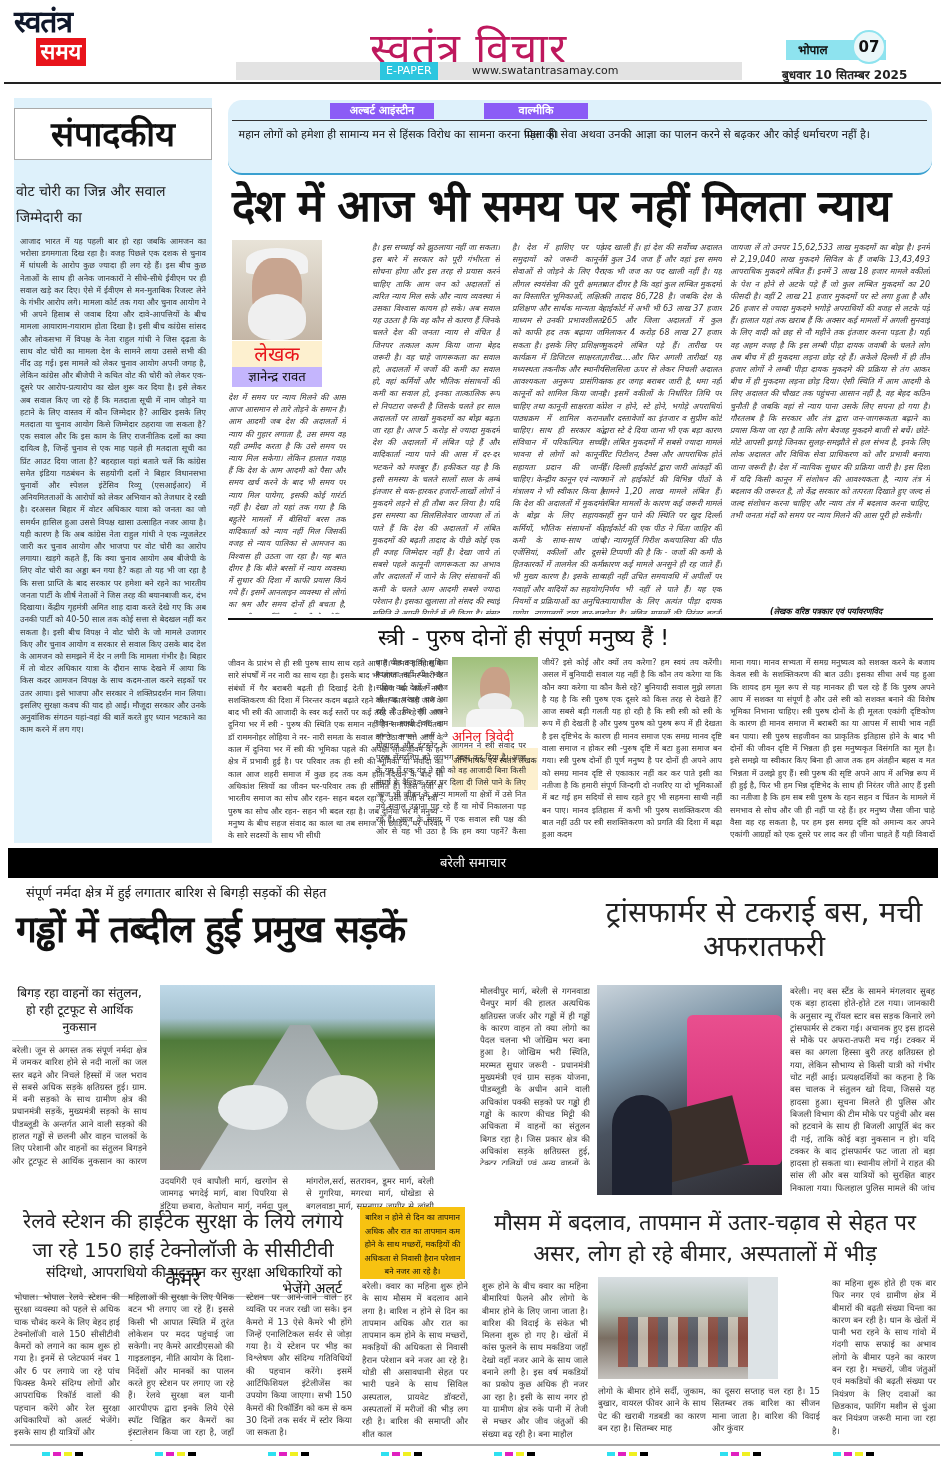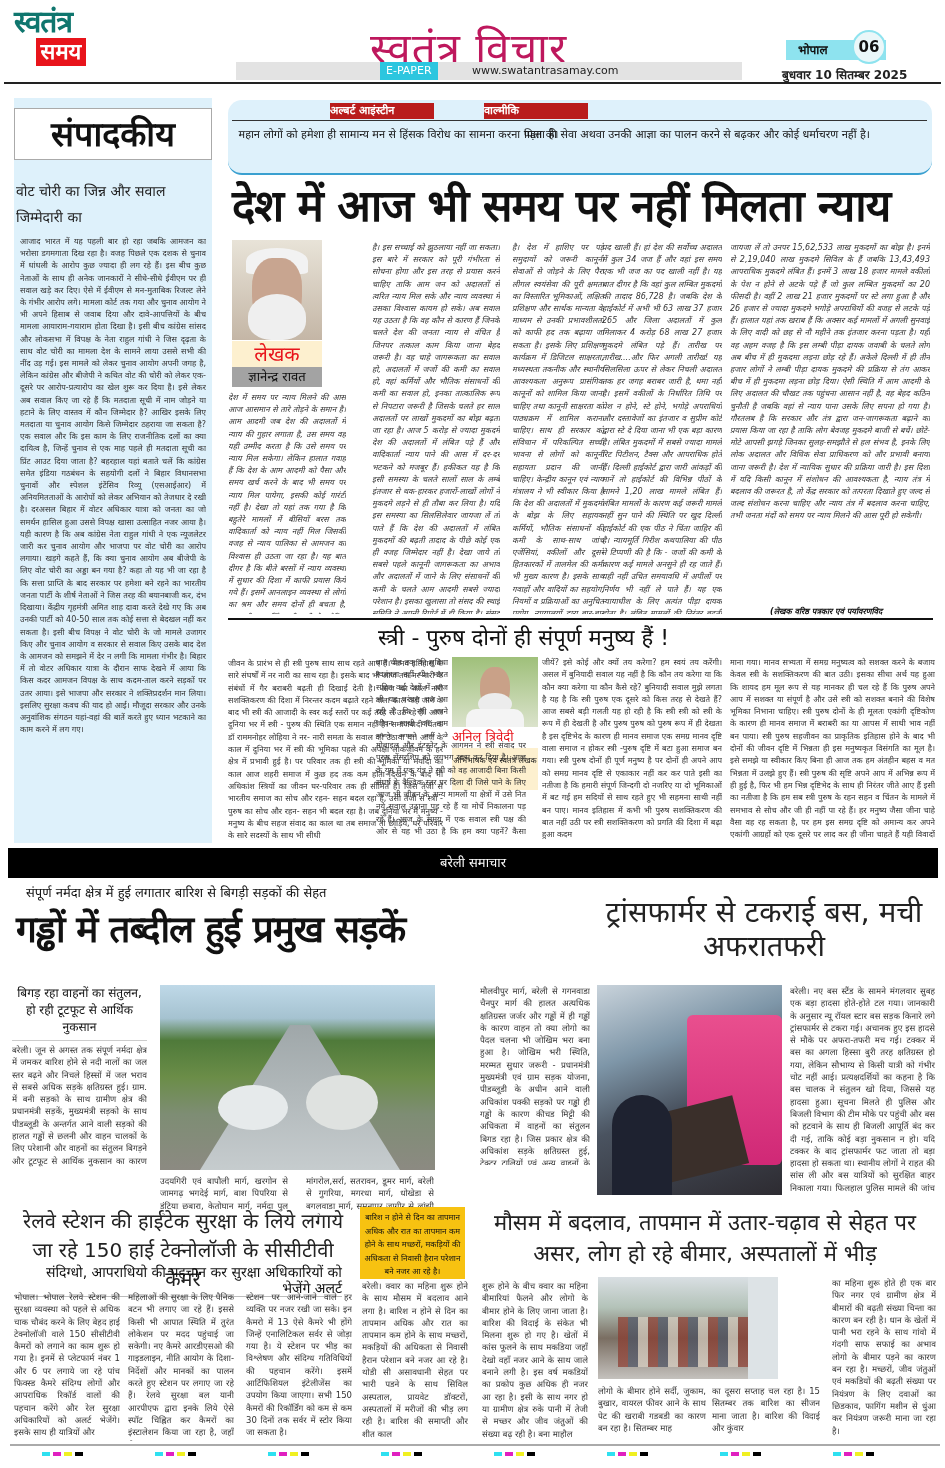--- a/index.html
+++ b/index.html
@@ -1,53 +1,53 @@
 <!DOCTYPE html>
 <html><head>
 <meta charset="utf-8">
 <style>
 *{box-sizing:border-box;margin:0;padding:0}
 body{width:945px;height:1468px;background:#fff;font-family:"DejaVu Sans",sans-serif;color:#111;position:relative;overflow:hidden}
 .abs{position:absolute}
 
 #logo{left:14px;top:6px;width:72px;height:72px}
-#logo .l1{font-size:30px;font-weight:bold;line-height:32px;color:#0f766e;font-family:"DejaVu Serif",serif;letter-spacing:-1px}
+#logo .l1{font-size:30px;font-weight:bold;line-height:32px;color:#0f172a;font-family:"DejaVu Serif",serif;letter-spacing:-1px}
 #logo .l2{background:#e8141b;color:#fff;font-size:22px;font-weight:bold;line-height:28px;margin-left:22px;width:50px;text-align:center}
 #title{left:370px;top:18px;font-size:42px;color:#be185d;font-weight:300;letter-spacing:1px}
 #urlbar{left:236px;top:62px;width:506px;height:18px;background:#e3e3e3}
 #epaper{left:380px;top:62px;height:18px;padding:0 6px;background:#2cc6df;color:#fff;font-size:11px;line-height:18px}
 #url{left:472px;top:62px;font-size:11px;line-height:18px;color:#222}
 #city{left:786px;top:40px;width:100px;height:20px;background:#8ee3ef;font-size:12px;font-weight:bold;line-height:20px;padding-left:12px}
 #pageno{left:852px;top:30px;width:34px;height:34px;border-radius:50%;background:#eaf7f9;border:2px solid #8ee3ef;font-size:15px;font-weight:bold;text-align:center;line-height:30px}
 #date{left:782px;top:66px;font-size:12px;font-weight:bold;color:#222}
 #rule1{left:4px;top:82px;width:937px;height:2px;background:#222}
 
 #sidebar{left:14px;top:98px;width:198px;height:745px;background:#def1fb}
 #sbhead{left:14px;top:108px;width:198px;height:52px;border:1px solid #aaa;background:#fff;font-size:34px;font-weight:bold;text-align:center;line-height:50px}
 #sbtitle{left:16px;top:178px;width:194px;font-size:14px;text-align:left;line-height:26px;color:#222}
 .col{font-size:8px;line-height:12.2px;color:#333;text-align:justify;overflow:hidden}
 #sbbody{left:20px;top:236px;width:186px;height:592px}
 
 #quoteband{left:228px;top:100px;width:704px;height:75px;background:#def1fb;border-radius:14px;border-bottom:2px solid #3aa0d0}
-.qhdr{height:16px;background:#b91c1c;color:#fff;font-size:11px;font-weight:bold;text-align:left;line-height:16px}
+.qhdr{height:16px;background:#8b5cf6;color:#fff;font-size:11px;font-weight:bold;text-align:center;line-height:16px}
 .qline{height:1px;background:#333}
 .qtext{font-size:11px;text-align:center;line-height:16px}
 #q1h{left:330px;top:103px;width:104px}
 #q2h{left:484px;top:103px;width:104px}
 #q1l{left:232px;top:120px;width:335px}
 #q2l{left:481px;top:120px;width:446px}
 #q1t{left:236px;top:127px;width:325px}
 #q2t{left:468px;top:127px;width:458px}
 #headline{left:232px;top:176px;width:700px;font-size:44px;font-weight:bold;line-height:60px;letter-spacing:-1px;white-space:nowrap}
 #photo1{left:232px;top:240px;width:90px;height:100px;background:linear-gradient(#e8e3d8,#c4b6a6)}
 #photo1 .face{position:absolute;left:20px;top:18px;width:50px;height:70px;border-radius:40% 40% 45% 45%;background:#c8a590}
 #photo1 .beard{position:absolute;left:16px;top:54px;width:58px;height:46px;border-radius:50% 50% 40% 40%;background:#efefef}
 #photo1 .hair{position:absolute;left:14px;top:8px;width:62px;height:26px;border-radius:50% 50% 10% 10%;background:#f2f2f2}
 #lekhak{left:232px;top:341px;width:90px;height:26px;background:#fdf0cf;color:#e8141b;font-size:20px;text-align:center;line-height:26px}
-#author1{left:232px;top:367px;width:90px;height:20px;background:#a3a3a3;font-size:13px;text-align:center;line-height:20px}
+#author1{left:232px;top:367px;width:90px;height:20px;background:#c4b5fd;font-size:13px;text-align:center;line-height:20px}
 .ital{font-style:italic}
 #a1c1{left:228px;top:392px;width:118px;height:222px}
 #a1c2{left:372px;top:242px;width:128px;height:372px}
 #a1c3{left:512px;top:242px;width:92px;height:372px}
 #a1c4{left:602px;top:242px;width:120px;height:372px}
 #a1c5{left:730px;top:242px;width:200px;height:360px}
 #byline1{left:770px;top:605px;font-size:8px;font-weight:bold;font-style:italic}
 #rule2{left:228px;top:618px;width:705px;height:2px;background:#111}
 #art2head{left:378px;top:623px;font-size:22px;line-height:30px;white-space:nowrap}
 #photo2{left:452px;top:657px;width:86px;height:70px;background:linear-gradient(#9fc07a,#dbe3cc)}
@@ -105,21 +105,21 @@
 
 <div id="logo" class="abs">
   <div class="l1">स्वतंत्र</div>
   <div class="l2">समय</div>
 </div>
 <div id="title" class="abs">स्वतंत्र विचार</div>
 <div id="urlbar" class="abs"></div>
 <div id="epaper" class="abs">E-PAPER</div>
 <div id="url" class="abs">www.swatantrasamay.com</div>
 <div id="city" class="abs">भोपाल</div>
-<div id="pageno" class="abs">06</div>
+<div id="pageno" class="abs">07</div>
 <div id="date" class="abs">बुधवार 10 सितम्बर 2025</div>
 <div id="rule1" class="abs"></div>
 
 <div id="sidebar" class="abs"></div>
 <div id="sbhead" class="abs">संपादकीय</div>
 <div id="sbtitle" class="abs">वोट चोरी का जिन्न और सवाल जिम्मेदारी का</div>
 <div id="sbbody" class="abs col">आजाद भारत में यह पहली बार हो रहा जबकि आमजन का भरोसा डगमगाता दिख रहा है। वजह पिछले एक दशक से चुनाव में धांधली के आरोप कुछ ज्यादा ही लग रहे हैं। इस बीच कुछ नेताओं के साथ ही अनेक जानकारों ने सीधे-सीधे ईवीएम पर ही सवाल खड़े कर दिए। ऐसे में ईवीएम से मन-मुताबिक रिजल्ट लेने के गंभीर आरोप लगे। मामला कोर्ट तक गया और चुनाव आयोग ने भी अपने हिसाब से जवाब दिया और दावे-आपत्तियों के बीच मामला आयाराम-गयाराम होता दिखा है। इसी बीच कांग्रेस सांसद और लोकसभा में विपक्ष के नेता राहुल गांधी ने जिस दृढ़ता के साथ वोट चोरी का मामला देश के सामने लाया उससे सभी की नींद उड़ गई। इस मामले को लेकर चुनाव आयोग अपनी जगह है, लेकिन कांग्रेस और बीजेपी ने कथित वोट की चोरी को लेकर एक-दूसरे पर आरोप-प्रत्यारोप का खेल शुरू कर दिया है। इसे लेकर अब सवाल किए जा रहे हैं कि मतदाता सूची में नाम जोड़ने या हटाने के लिए वास्तव में कौन जिम्मेदार है? आखिर इसके लिए मतदाता या चुनाव आयोग किसे जिम्मेदार ठहराया जा सकता है? एक सवाल और कि इस काम के लिए राजनीतिक दलों का क्या दायित्व है, जिन्हें चुनाव से एक माह पहले ही मतदाता सूची का प्रिंट आउट दिया जाता है? बहरहाल यहां बताते चलें कि कांग्रेस समेत इंडिया गठबंधन के सहयोगी दलों ने बिहार विधानसभा चुनावों और स्पेशल इंटेंसिव रिव्यू (एसआईआर) में अनियमितताओं के आरोपों को लेकर अभियान को तेजधार दे रखी है। दरअसल बिहार में वोटर अधिकार यात्रा को जनता का जो समर्थन हासिल हुआ उससे विपक्ष खासा उत्साहित नजर आया है। यही कारण है कि अब कांग्रेस नेता राहुल गांधी ने एक न्यूजलेटर जारी कर चुनाव आयोग और भाजपा पर वोट चोरी का आरोप लगाया। खड़गे कहते हैं, कि क्या चुनाव आयोग अब बीजेपी के लिए वोट चोरी का अड्डा बन गया है? कहा तो यह भी जा रहा है कि सत्ता प्राप्ति के बाद सरकार पर हमेशा बने रहने का भारतीय जनता पार्टी के शीर्ष नेताओं ने जिस तरह की बयानबाजी कर, दंभ दिखाया। केंद्रीय गृहमंत्री अमित शाह दावा करते देखे गए कि अब उनकी पार्टी को 40-50 साल तक कोई सत्ता से बेदखल नहीं कर सकता है। इसी बीच विपक्ष ने वोट चोरी के जो मामले उजागर किए और चुनाव आयोग व सरकार से सवाल किए उसके बाद देश के आमजन को समझने में देर न लगी कि मामला गंभीर है। बिहार में तो वोटर अधिकार यात्रा के दौरान साफ देखने में आया कि किस कदर आमजन विपक्ष के साथ कदम-ताल करने सड़कों पर उतर आया। इसे भाजपा और सरकार ने शक्तिप्रदर्शन मान लिया। इसलिए सुरक्षा कवच की याद हो आई। मौजूदा सरकार और उनके अनुवांशिक संगठन यहां-वहां की बातें करते हुए ध्यान भटकाने का काम करने में लग गए।</div>
 
 <div id="quoteband" class="abs"></div>
 <div id="q1h" class="abs qhdr">अल्बर्ट आइंस्टीन</div>

